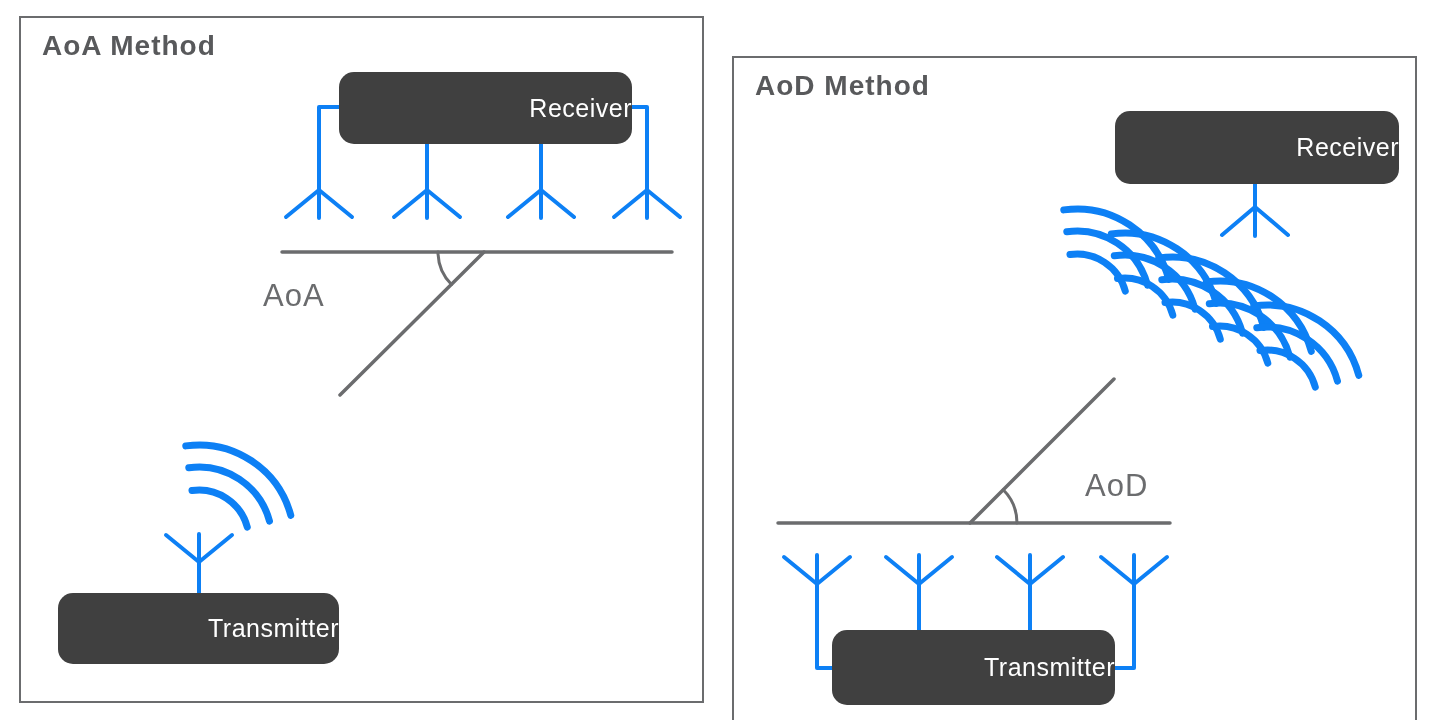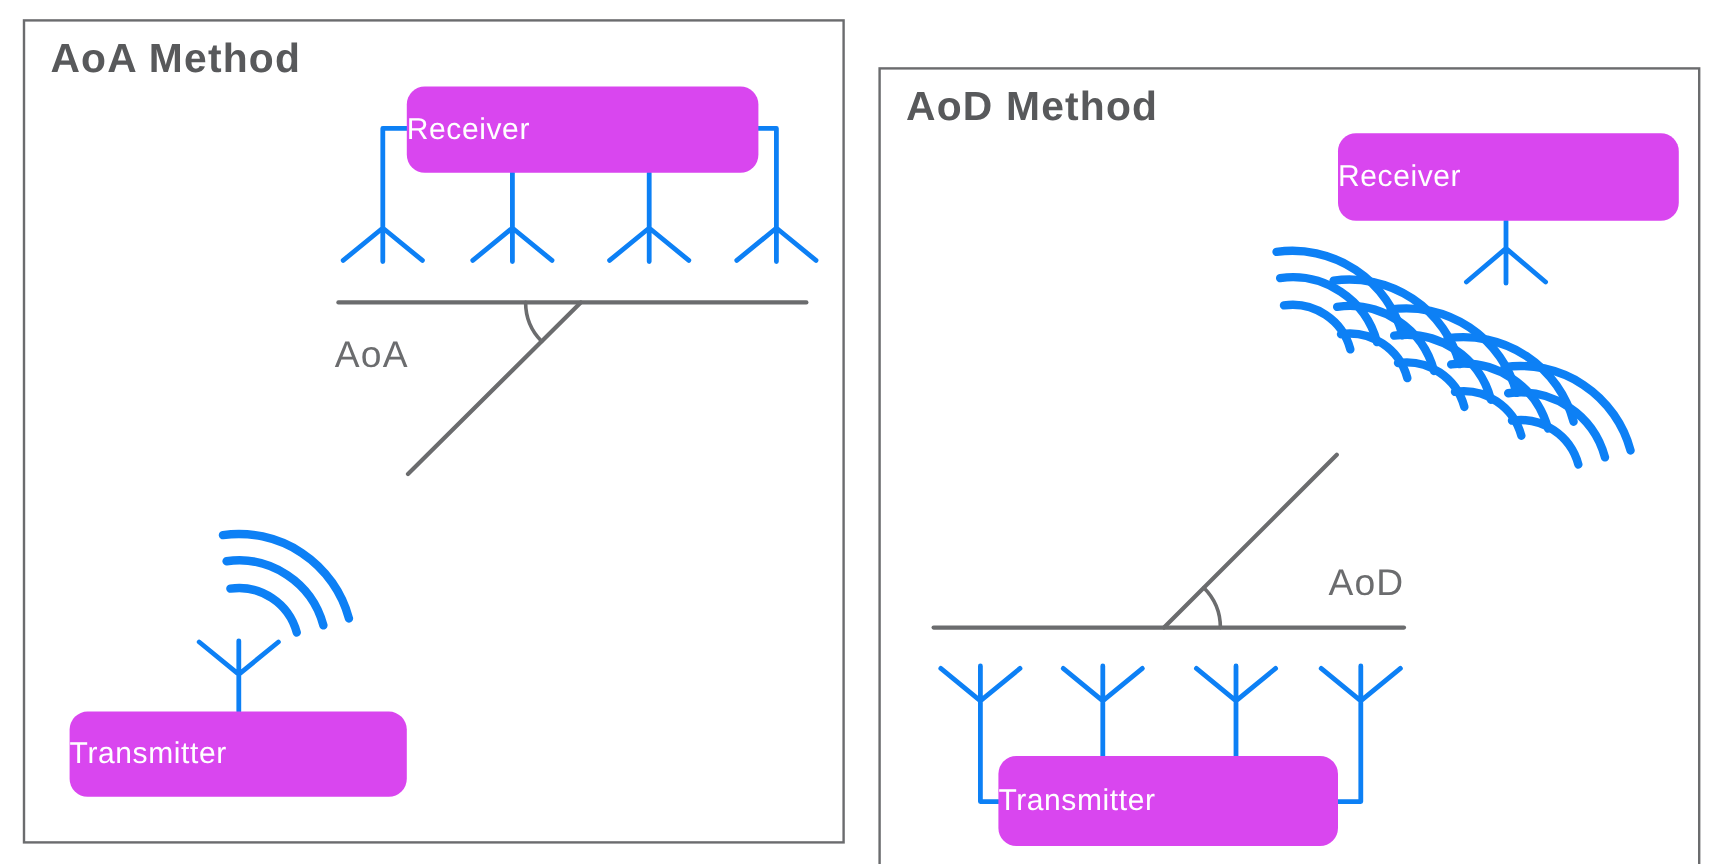--- a/index.html
+++ b/index.html
@@ -35,33 +35,33 @@
   }
   .blue-line  { stroke: #0d80f5; stroke-width: 4; }
   .wifi path  { stroke: #0d80f5; stroke-width: 7; }
   .gray-line  { stroke: #6b6c6e; stroke-width: 3.5; }
   .gray-arc   { stroke: #6b6c6e; stroke-width: 3; }
 
   .panel-title {
     position: absolute;
     left: 21px;
     top: 12px;
-    font-size: 34px;
+    font-size: 28px;
     font-weight: 700;
     letter-spacing: 1px;
     color: #58595b;
     white-space: nowrap;
   }
   .node-box {
     position: absolute;
-    background: #d946ef;
+    background: #404040;
     border-radius: 15px;
     display: flex;
     align-items: center;
-    justify-content: flex-start;
+    justify-content: flex-end;
     color: #ffffff;
     font-size: 25px;
     letter-spacing: 0.5px;
   }
   .angle-label {
     position: absolute;
     font-size: 31px;
     letter-spacing: 1px;
     color: #6b6c6e;
     white-space: nowrap;
@@ -101,21 +101,21 @@
   <div class="panel-title">AoA Method</div>
 
   <div class="node-box" style="left:318px; top:54px; width:293px; height:72px;">
     <span>Receiver</span>
   </div>
 
   <div class="node-box" style="left:37px; top:575px; width:281px; height:71px;">
     <span>Transmitter</span>
   </div>
 
-  <div class="angle-label" style="left:258px; top:260px;">AoA</div>
+  <div class="angle-label" style="left:242px; top:260px;">AoA</div>
 </div>
 
 <div class="panel right">
 
   <svg class="diagram" viewBox="0 0 681 683">
 
     <g>
       <path class="blue-line" d="M521 126 V178 M521 149 L488 177 M521 149 L554 177"></path>
     </g>
 
@@ -158,14 +158,14 @@
   <div class="panel-title">AoD Method</div>
 
   <div class="node-box" style="left:381px; top:53px; width:284px; height:73px;">
     <span>Receiver</span>
   </div>
 
   <div class="node-box" style="left:98px; top:572px; width:283px; height:75px;">
     <span>Transmitter</span>
   </div>
 
-  <div class="angle-label" style="left:373px; top:410px;">AoD</div>
+  <div class="angle-label" style="left:351px; top:410px;">AoD</div>
 </div>
 
 </body></html>

